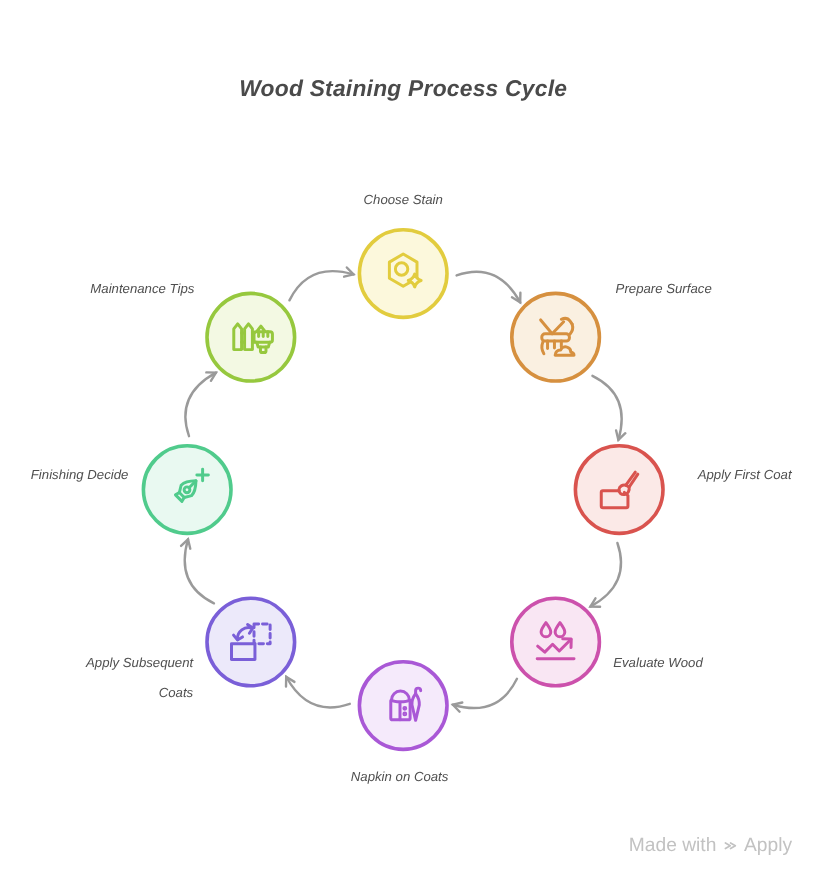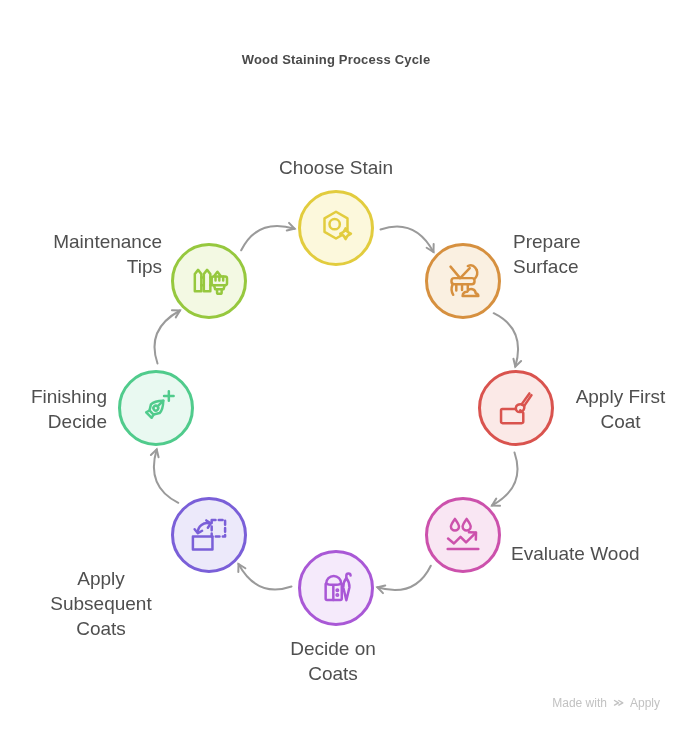--- a/index.html
+++ b/index.html
@@ -1,61 +1,62 @@
 <!DOCTYPE html>
 <html style="--title-color: #4a4a4a; --label-color: #4f4f4f; --footer-color: #c2c2c2;"><head>
 <meta charset="utf-8">
 <style>
   html,body{margin:0;padding:0;}
   body{
     width:696px;height:732px;position:relative;background:#ffffff;
     font-family:"Liberation Sans",sans-serif;overflow:hidden;
   }
   .title{
-    position:absolute;left:0;top:52px;width:672px;text-align:center;
-    font-size:13px;font-weight:700;color:var(--title-color,#4a4a4a);
+    position:absolute;left:0;top:64px;width:672px;text-align:center;
+    font-size:19px;font-weight:700;color:var(--title-color,#4a4a4a);
     letter-spacing:.2px;
+    font-style:italic;
   }
   .arrow-layer{position:absolute;left:0;top:0;pointer-events:none;}
   .arrow-layer path{fill:none;stroke-width:2;stroke-linecap:round;}
   .node{position:absolute;width:76px;height:76px;}
   .circle{
     box-sizing:border-box;width:76px;height:76px;border-radius:50%;
     border:3px solid var(--bc,#999);background:var(--fc,#eee);
     display:flex;align-items:center;justify-content:center;color:var(--bc,#999);
   }
   .icon svg{display:block;width:46px;height:46px;}
   .icon path,.icon rect,.icon circle,.icon polyline{
     fill:none;stroke:currentColor;stroke-width:1.3;
     stroke-linecap:round;stroke-linejoin:round;
   }
   .label{
-    position:absolute;font-size:19px;line-height:25px;color:var(--label-color,#4f4f4f);
+    position:absolute;font-size:11px;line-height:25px;color:var(--label-color,#4f4f4f);font-style:italic;
   }
   
   .pos-choose-stain{left:298px;top:190px;}
   .pos-prepare-surface{left:425px;top:243px;}
   .pos-apply-first-coat{left:478px;top:370px;}
   .pos-evaluate-coat{left:425px;top:497px;}
   .pos-decide-on-coats{left:298px;top:550px;}
   .pos-apply-subsequent-coats{left:171px;top:497px;}
   .pos-finishing-touches{left:118px;top:370px;}
   .pos-maintenance-tips{left:171px;top:243px;}
   
   .lbl-choose-stain{left:236px;top:155px;width:200px;text-align:center;}
   .lbl-prepare-surface{left:513px;top:229px;width:95px;text-align:left;}
   .lbl-apply-first-coat{left:568px;top:384px;width:105px;text-align:center;}
   .lbl-evaluate-coat{left:511px;top:541px;width:170px;text-align:left;}
   .lbl-decide-on-coats{left:283px;top:636px;width:100px;text-align:center;}
-  .lbl-apply-subsequent-coats{left:41px;top:566px;width:120px;text-align:center;}
+  .lbl-apply-subsequent-coats{left:41px;top:541px;width:120px;text-align:right;}
   .lbl-finishing-touches{left:10px;top:384px;width:97px;text-align:right;}
   .lbl-maintenance-tips{left:47px;top:229px;width:115px;text-align:right;}
   .footer{
     position:absolute;right:36px;top:696px;display:flex;align-items:center;gap:5px;
-    font-size:12px;color:var(--footer-color,#c2c2c2);
+    font-size:16px;color:var(--footer-color,#c2c2c2);
   }
   .napkin-logo svg{display:block;width:13px;height:13px;}
   .napkin-logo path{fill:none;stroke:currentColor;stroke-width:1.4;stroke-linecap:round;stroke-linejoin:round;}
 </style>
 </head>
 <body>
 
 <div class="title">Wood Staining Process Cycle</div>
 
 <svg class="arrow-layer" width="696" height="732" viewBox="0 0 696 732">
@@ -142,21 +143,21 @@
         <path d="M6.6 9.9 V17.5 a.7.7 0 0 0 .7 .7 h7 a.7.7 0 0 0 .7 -.7 V9.9"></path>
         <path d="M10.6 10.6 V18.2"></path>
         <circle cx="12.7" cy="13.2" r=".4" style="fill:currentColor"></circle>
         <circle cx="12.7" cy="15.6" r=".4" style="fill:currentColor"></circle>
         <path d="M17.4 6.8 V5.5 a1.1 1.1 0 0 1 2.2 0"></path>
         <path d="M17.4 6.8 C16.2 8.4 15.7 10.1 15.8 11.7 L17.4 18.4 L19 11.7 C19.1 10.1 18.6 8.4 17.4 6.8 Z"></path>
       </svg>
     </span>
   </div>
 </div>
-<div class="label lbl-decide-on-coats">Decide on Coats</div>
+<div class="label lbl-decide-on-coats">Napkin on Coats</div>
 
 <div class="node pos-apply-subsequent-coats" style="--bc: #7a5fd8; --fc: #ece9fa;">
   <div class="circle">
     <span class="icon">
       <svg viewBox="0 0 24 24">
         <rect x="3.6" y="12.8" width="10.2" height="6.8"></rect>
         <rect x="13.4" y="4.2" width="7" height="8.6" stroke-dasharray="2 1.7"></rect>
         <path d="M6.2 10.8 a4.8 4.8 0 0 1 6.3 -4.8"></path>
         <path d="M4.5 9 L6.2 11.1 L8.4 9.8"></path>
         <path d="M10.6 4.4 L12.9 5.9 L11.4 8.2"></path>

